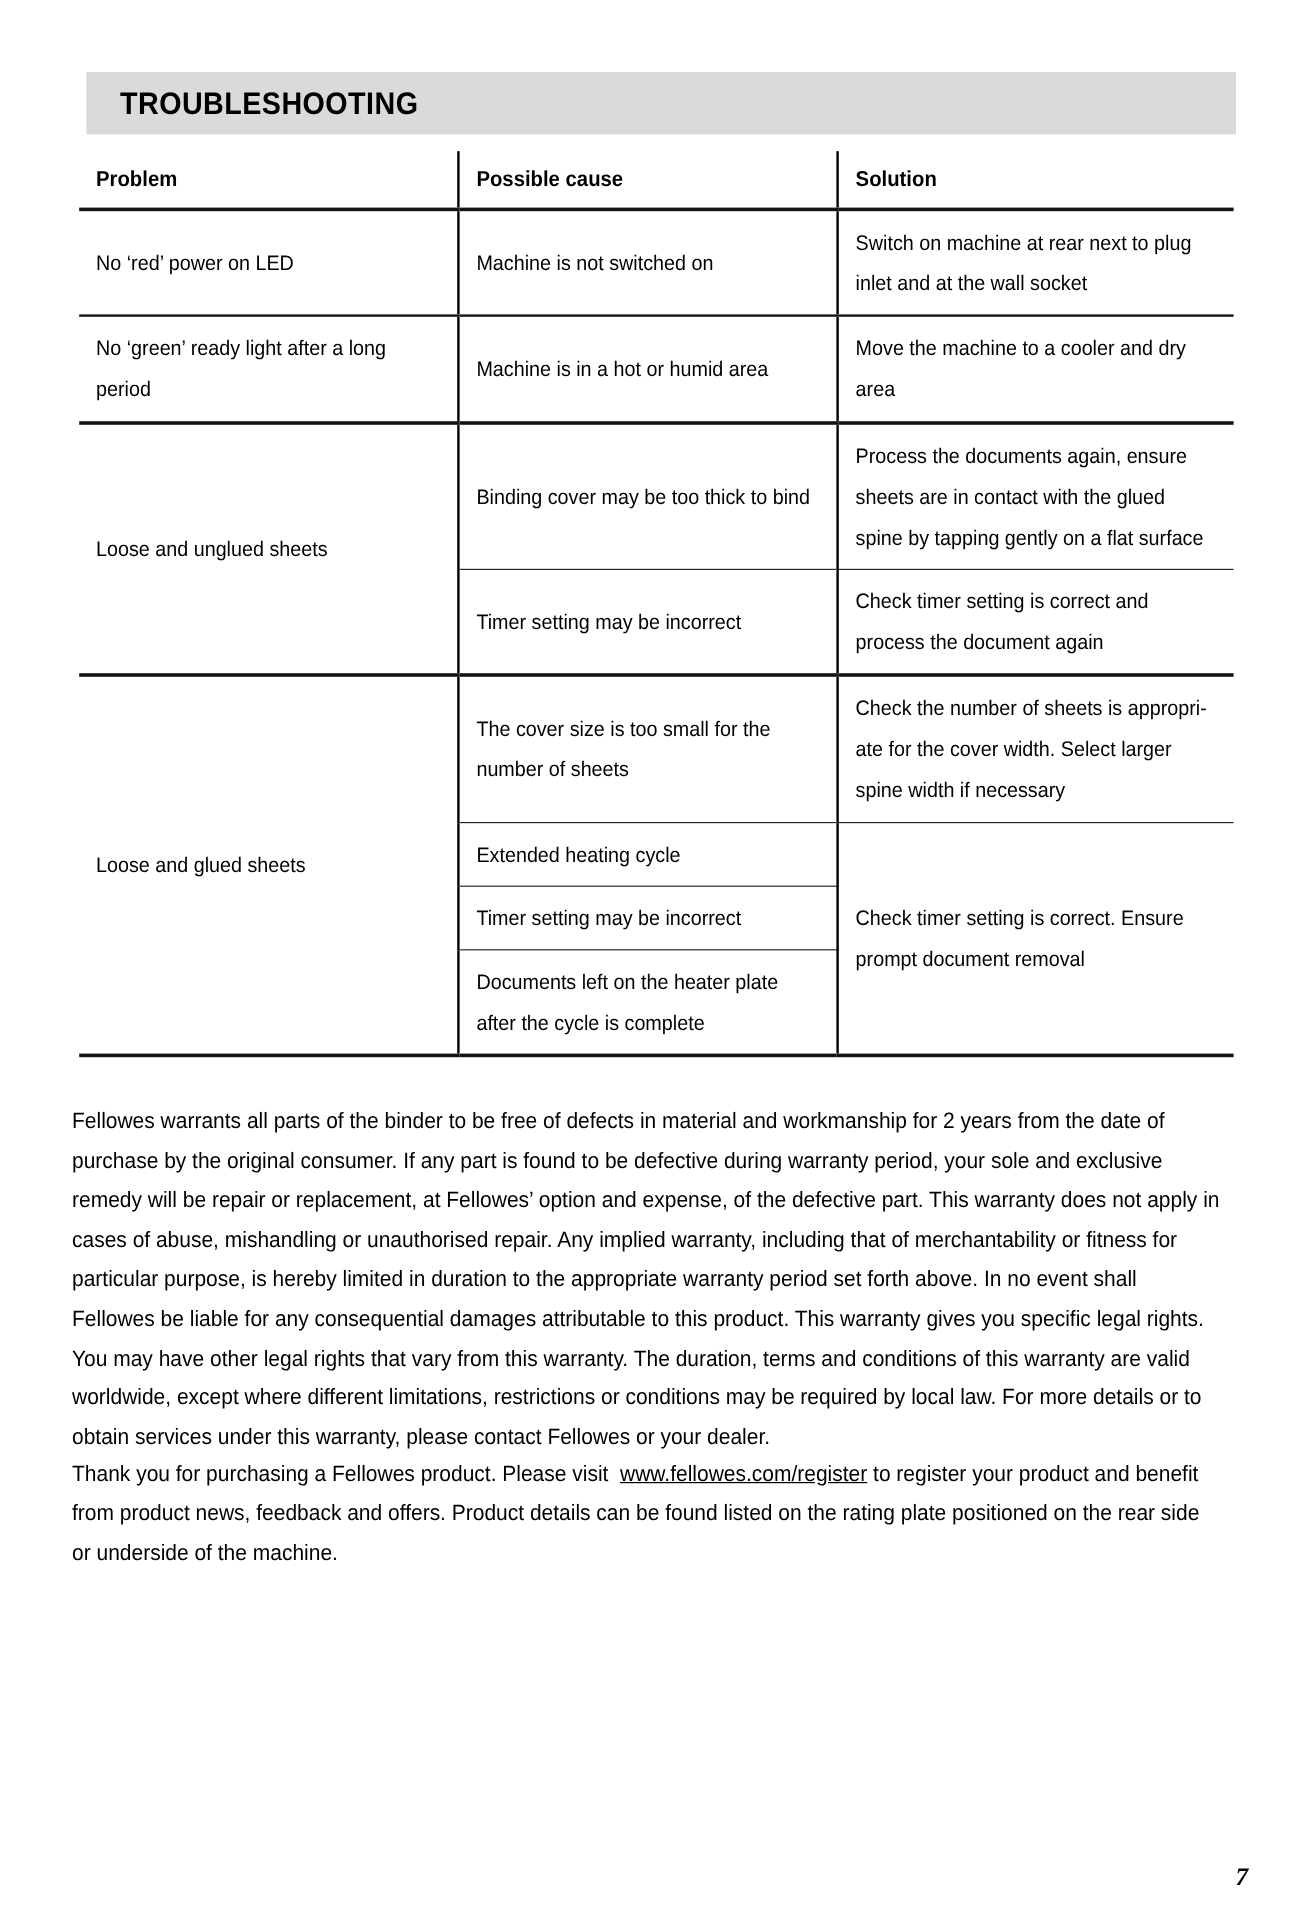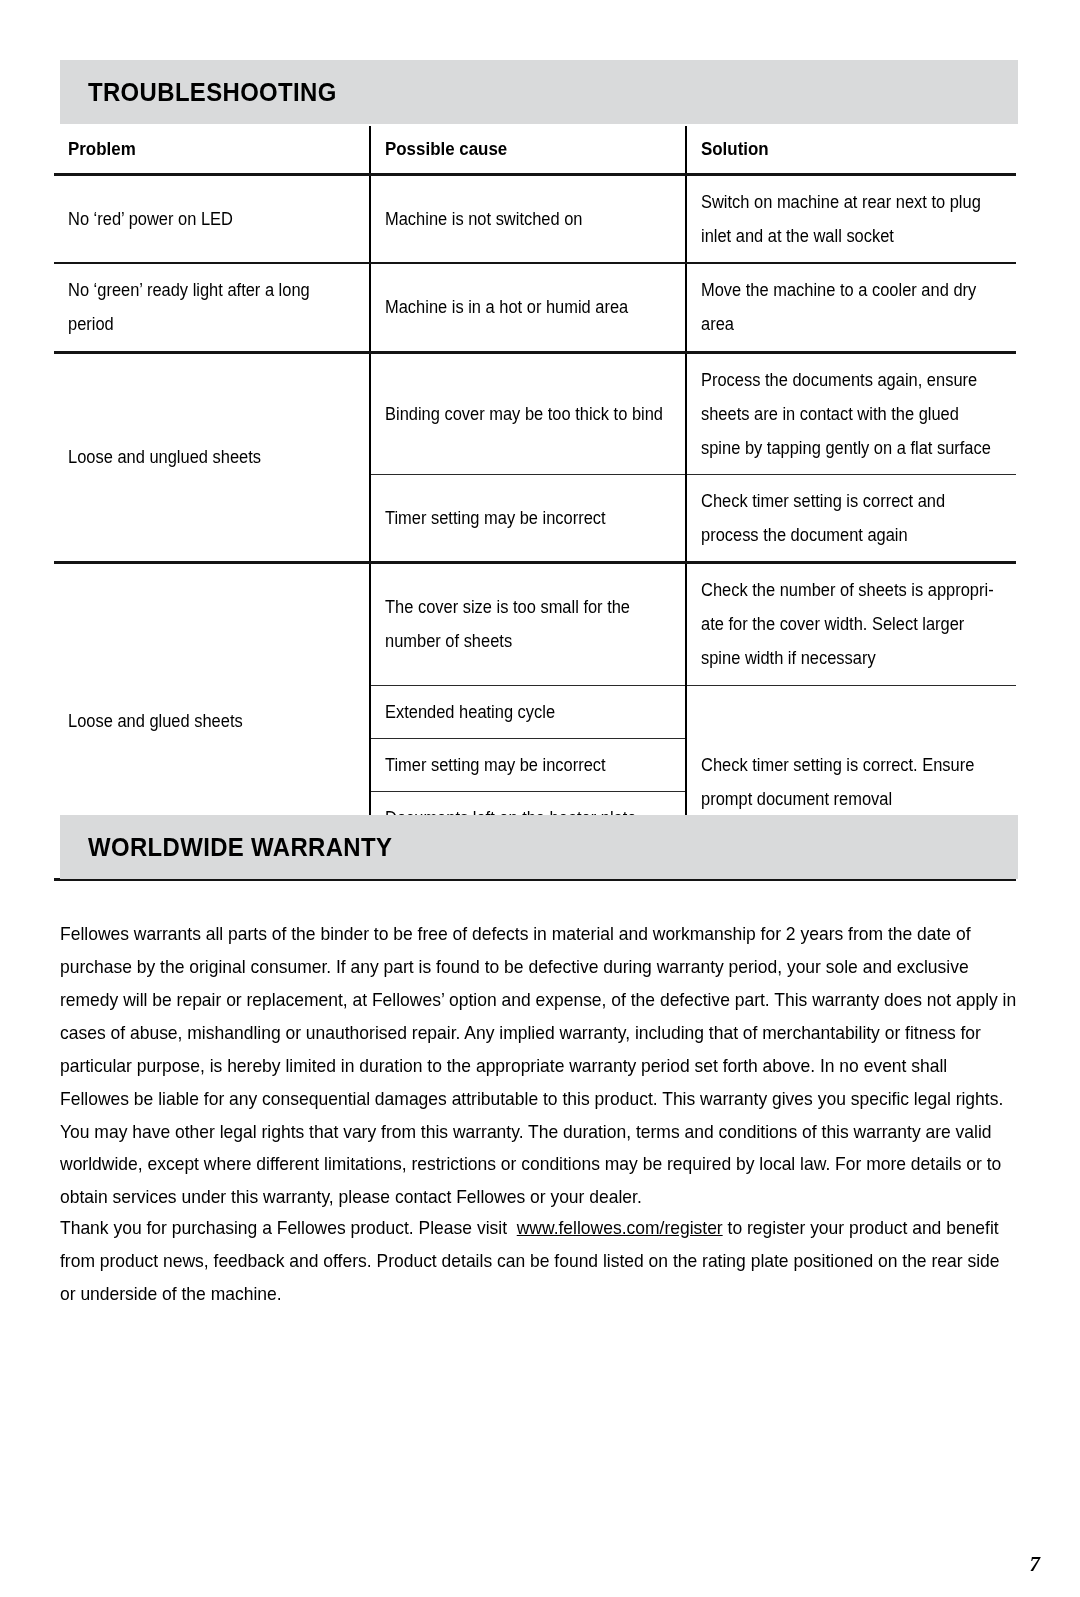--- a/index.html
+++ b/index.html
@@ -19,23 +19,23 @@
   .page {
     position: absolute;
     left: 0; top: 0;
     width: 1080px;
     height: 1597px;
   }
 
   
   .section-band {
     position: absolute;
-    left: 60px;
+    left: 72px;
     width: 958px;
-    height: 64px;
+    height: 52px;
     background: #d9dadb;
   }
   .section-band .band-title {
     position: absolute;
     left: 28px;
     top: 50%;
     transform: translateY(-50%);
     font-family: "Liberation Sans Narrow", "Liberation Sans", sans-serif;
     font-weight: bold;
     font-size: 26px;
@@ -46,21 +46,21 @@
   }
   .band-title-inner {
     display: inline-block;
     transform: scaleX(0.92);
     transform-origin: left center;
   }
 
   
   .tbl {
     position: absolute;
-    left: 54px;
+    left: 66px;
     width: 962px;
     border-collapse: collapse;
     table-layout: fixed;
   }
   .tbl td, .tbl th {
     vertical-align: middle;
     padding: 9px 14px 9px 14px;
     font-size: 17.5px;
     line-height: 1.95;
     font-weight: normal;
@@ -183,23 +183,20 @@
       <tr>
         <td class="rowline-thin vline-l" style="height:39px;"><span class="cond">Timer setting may be incorrect</span></td>
       </tr>
 
       <tr>
         <td class="sect-bottom vline-l" style="height:76px;"><span class="cond">Documents left on the heater plate after the cycle is complete</span></td>
       </tr>
     </tbody>
   </table>
 
-  <div class="section-band" style="top:815px;">
-    <div class="band-title"><span class="band-title-inner">WORLDWIDE WARRANTY</span></div>
-  </div>
 
   <div class="para" style="top:918px;">
     <span class="cond">Fellowes warrants all parts of the binder to be free of defects in material and workmanship for 2 years from the date of purchase by the original consumer. If any part is found to be defective during warranty period, your sole and exclusive remedy will be repair or replacement, at Fellowes’ option and expense, of the defective part. This warranty does not apply in cases of abuse, mishandling or unauthorised repair. Any implied warranty, including that of merchantability or fitness for particular purpose, is hereby limited in duration to the appropriate warranty period set forth above. In no event shall Fellowes be liable for any consequential damages attributable to this product. This warranty gives you specific legal rights. You may have other legal rights that vary from this warranty. The duration, terms and conditions of this warranty are valid worldwide, except where different limitations, restrictions or conditions may be required by local law. For more details or to obtain services under this warranty, please contact Fellowes or your dealer.</span>
   </div>
 
 
   <div class="para" style="top:1212px;">
     <span class="cond"><span>Thank you for purchasing a Fellowes product. Please visit</span>&nbsp; <a class="link" href="#">www.fellowes.com/register</a> <span>to register your product and benefit from product news, feedback and offers. Product details can be found listed on the rating plate positioned on the rear side or underside of the machine.</span></span>
   </div>
 

